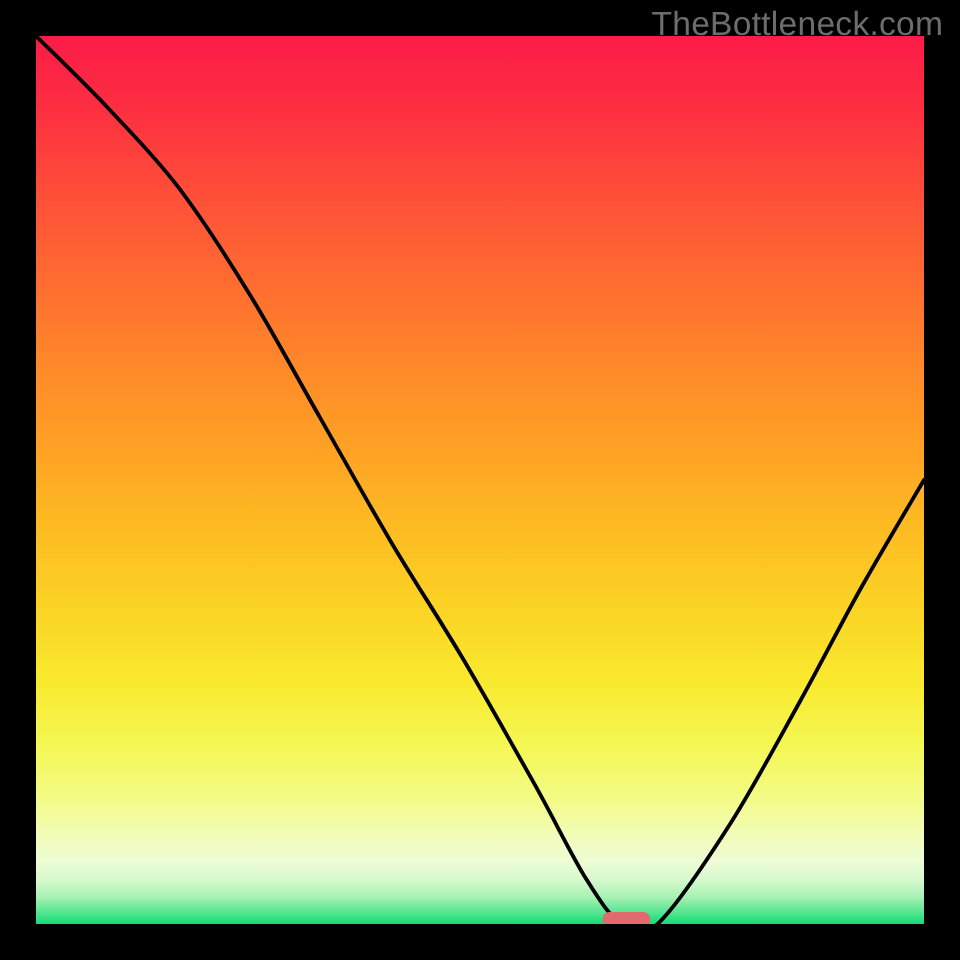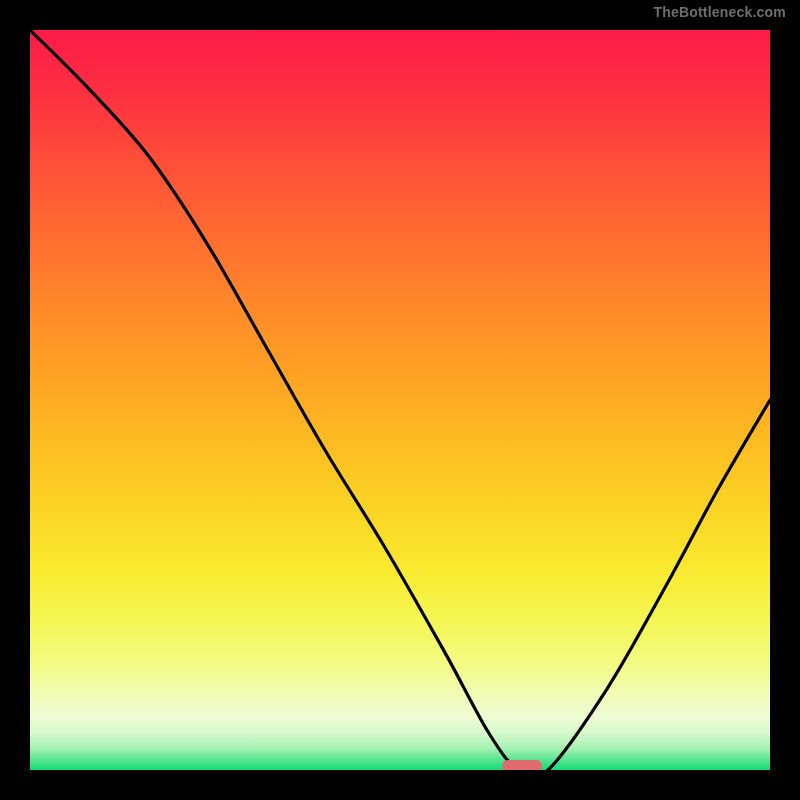--- a/index.html
+++ b/index.html
@@ -15,22 +15,22 @@
     width: 800px;
     height: 800px;
     background: #000;
     position: relative;
   }
   .watermark {
     position: absolute;
     top: 4px;
     right: 14px;
     color: #6d6d6d;
-    font-size: 14px;
-    font-weight: 700;
+    font-size: 28px;
+    font-weight: 400;
     letter-spacing: 0.2px;
     z-index: 30;
   }
   .plot {
     position: absolute;
     left: 30px;
     top: 30px;
     width: 740px;
     height: 740px;
     background: linear-gradient(

